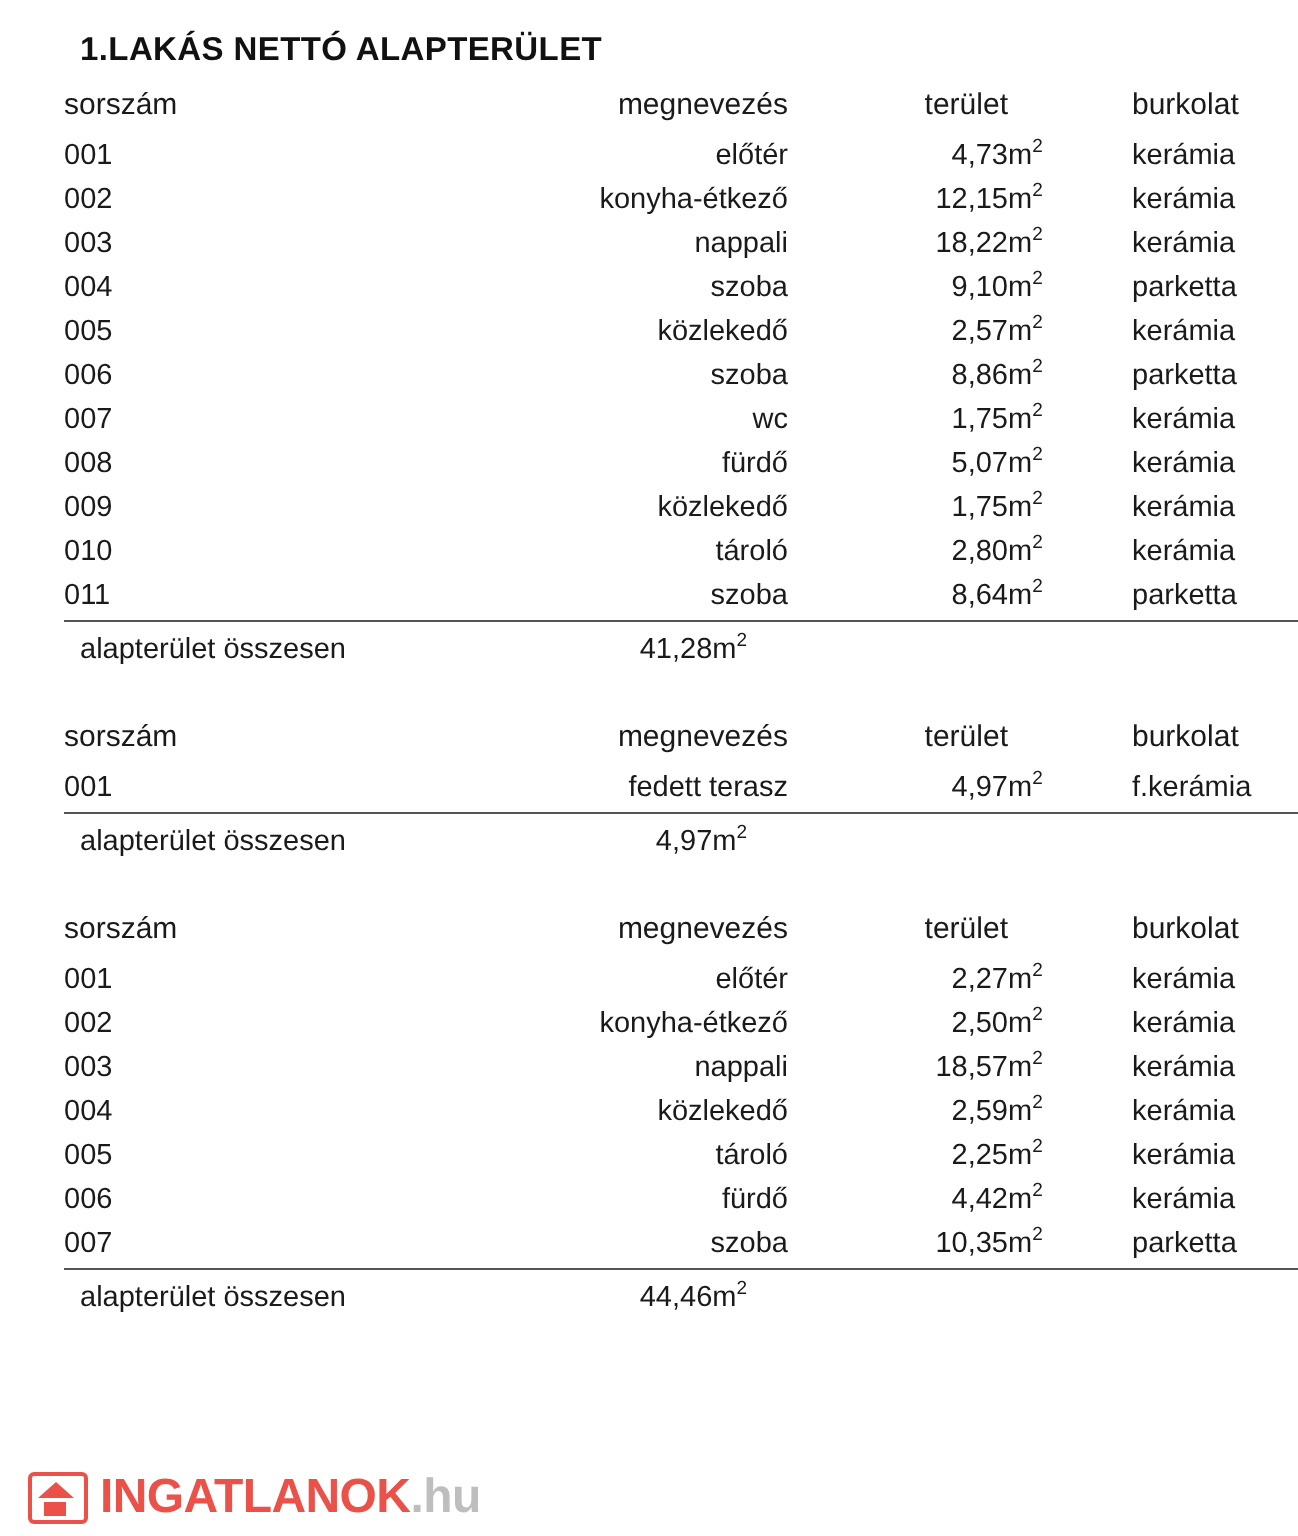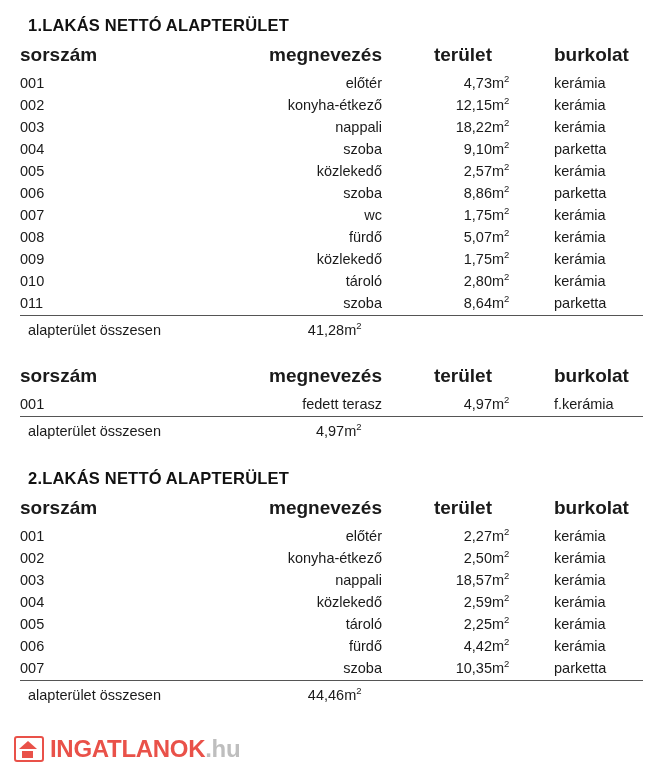--- a/index.html
+++ b/index.html
@@ -9,21 +9,21 @@
   }
   body {
     width: 649px;
     height: 768px;
     font-family: "Liberation Sans", sans-serif;
     color: #1a1a1a;
     position: relative;
     overflow: hidden;
   }
   .page {
-    padding: 10px 14px 0 20px;
+    padding: 10px 14px 0 32px;
     box-sizing: border-box;
     width: 649px;
   }
   .section {
     margin-bottom: 6px;
   }
   .section-title {
     font-size: 16.5px;
     font-weight: bold;
     letter-spacing: 0.2px;
@@ -59,22 +59,22 @@
     width: 62px;
     text-align: left;
     padding-left: 10px;
   }
   th.c-mat, td.c-mat {
     width: 150px;
     text-align: left;
     padding-left: 6px;
   }
   table.tbl thead th {
-    font-weight: bold;
-    font-size: 19px;
+    font-weight: normal;
+    font-size: 15px;
     padding-bottom: 6px;
   }
   td.c-no {
     padding-left: 38px;
   }
   tr.data td {
     font-weight: normal;
   }
   tr.total td {
     font-weight: normal;
@@ -293,21 +293,20 @@
           <td class="c-unit"><span>m</span><sup>2</sup></td>
           <td class="c-mat"></td>
         </tr>
       </tbody>
     </table>
   </div>
 
   <div class="section-spacer"></div>
 
   <div class="section">
-    <div class="section-title">2.LAKÁS NETTÓ ALAPTERÜLET</div>
     <table class="tbl">
       <thead>
         <tr>
           <th class="c-no">sorszám</th>
           <th class="c-name">megnevezés</th>
           <th class="c-area">terület</th>
           <th class="c-unit"></th>
           <th class="c-mat">burkolat</th>
         </tr>
       </thead>

